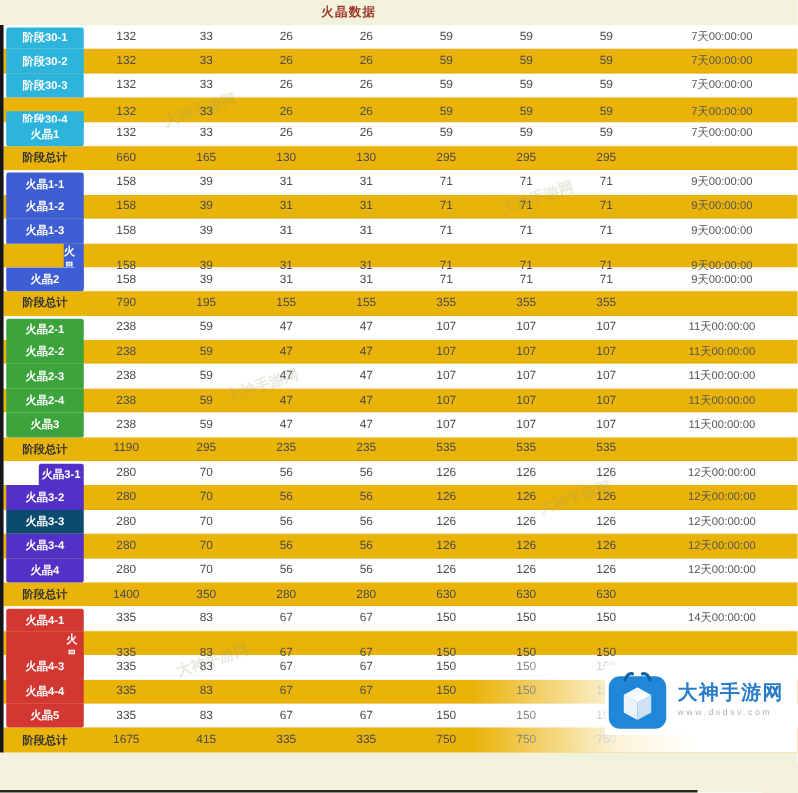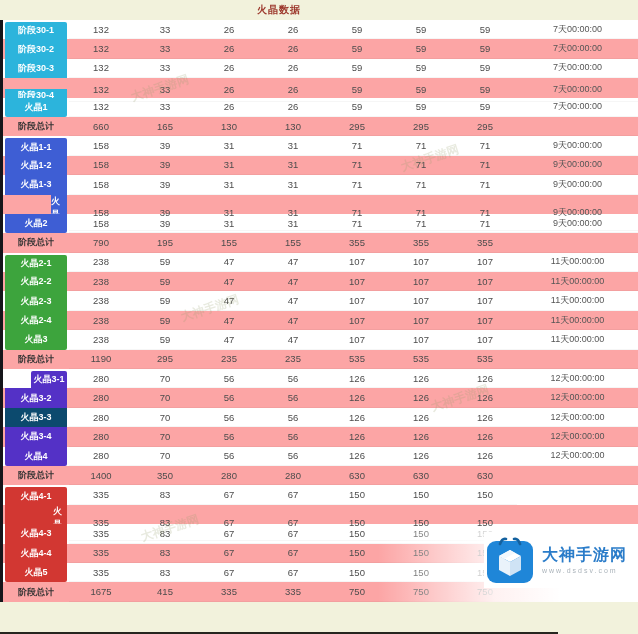--- a/index.html
+++ b/index.html
@@ -21,21 +21,21 @@
   .head-cell{text-align:center;font-size:9.5px;font-weight:bold;color:#49463a;}
   
   .tbl-body{
     position:relative;width:635px;background:#ffffff;
     border-left:3px solid #15151a;
   }
   .row{
     height:19.4px;display:grid;grid-template-columns:66px repeat(7,64px) 1fr;
     align-items:stretch;background:#fff;
   }
-  .row.alt{background:#fca5a5;}
+  .row.alt{background:#eab308;}
   .cell{
     display:flex;align-items:center;justify-content:center;
     font-size:9.5px;color:#4c4c4c;border-bottom:1px solid rgba(0,0,0,0.035);
   }
   .cell.time{font-size:9px;color:#555;}
   .label-cell{
     display:flex;align-items:center;justify-content:center;
     font-size:9px;font-weight:bold;margin:0 2px;
   }
   .label-cell.grp{color:#ffffff;}
@@ -341,20 +341,21 @@
       </div>
       <div class="row">
         <div class="label-cell grp first" style="background: rgb(210, 55, 50);">火晶4-1</div>
         <div class="cell">335</div>
         <div class="cell">83</div>
         <div class="cell">67</div>
         <div class="cell">67</div>
         <div class="cell">150</div>
         <div class="cell">150</div>
         <div class="cell">150</div>
+        <div class="cell time">14天00:00:00</div>
       </div>
       <div class="row alt">
         <div class="label-cell grp" style="background: rgb(210, 55, 50); padding-left: 48px;">火晶4-2</div>
         <div class="cell">335</div>
         <div class="cell">83</div>
         <div class="cell">67</div>
         <div class="cell">67</div>
         <div class="cell">150</div>
         <div class="cell">150</div>
         <div class="cell">150</div>

